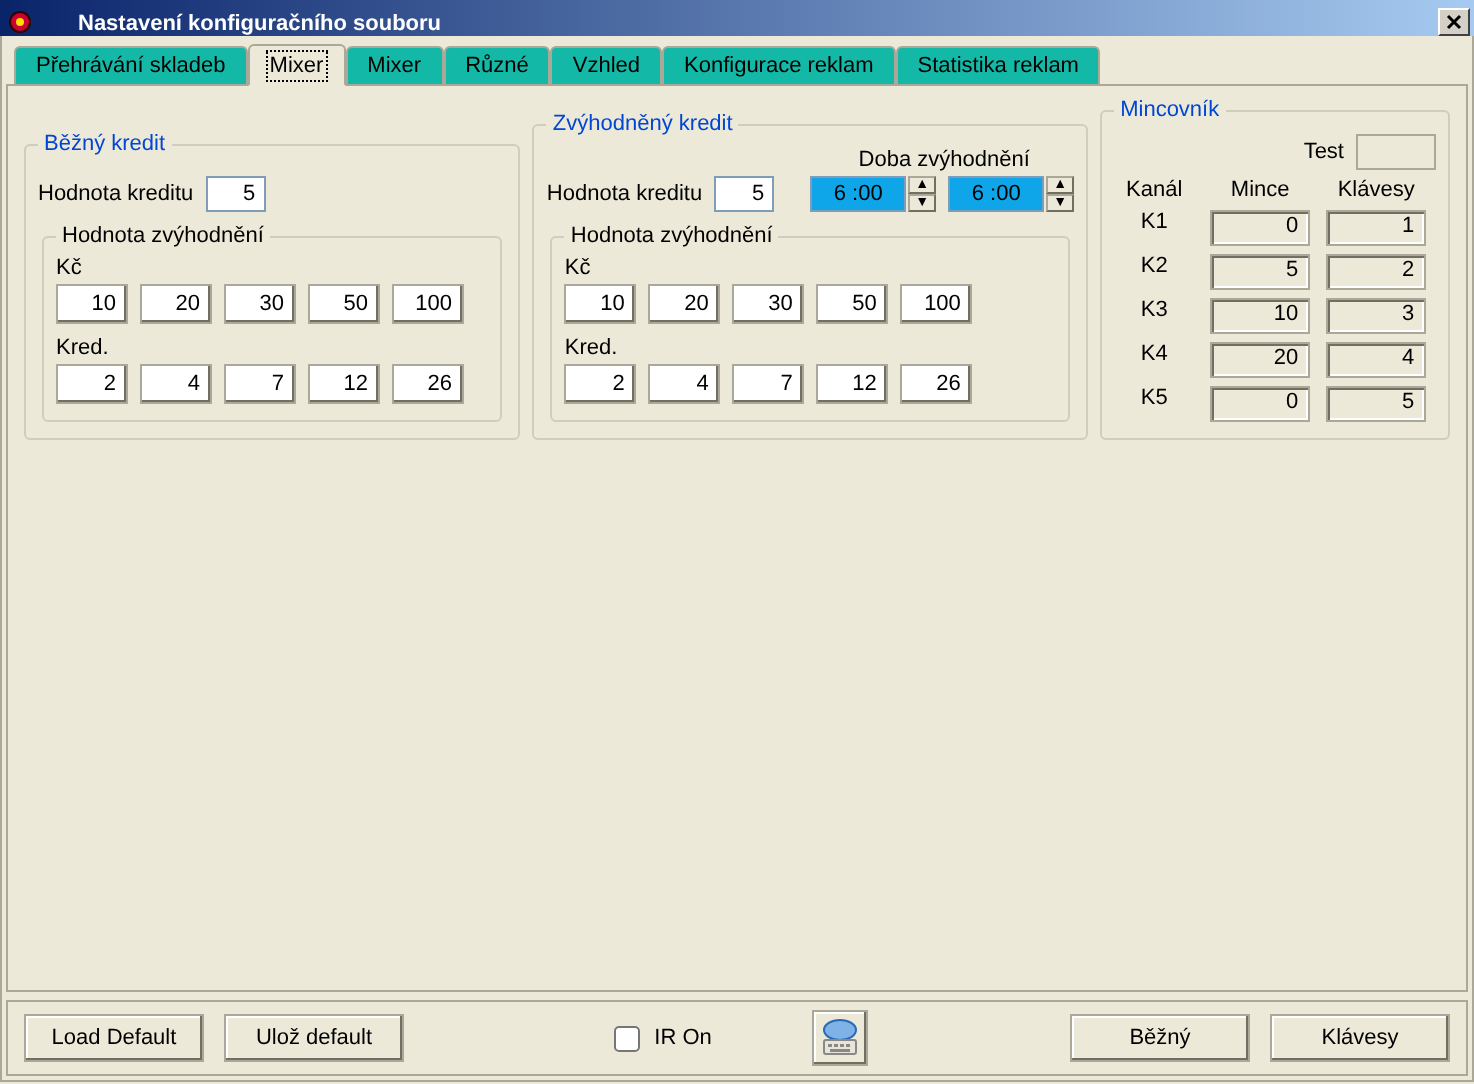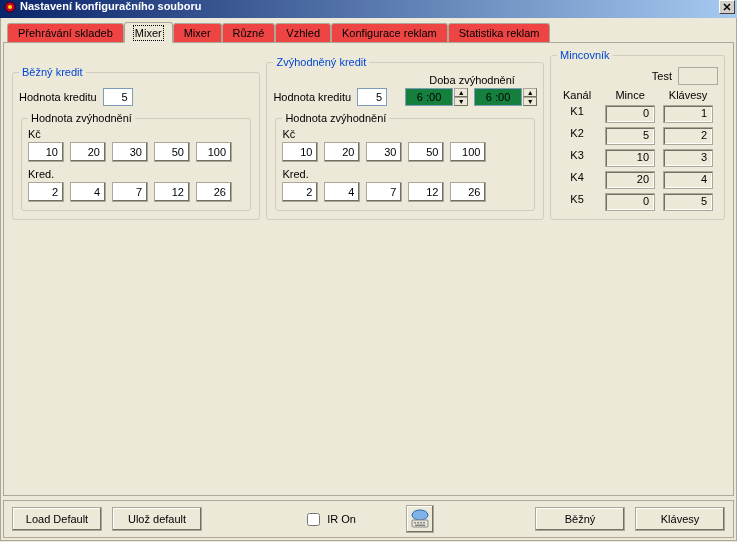--- a/index.html
+++ b/index.html
@@ -10,24 +10,25 @@
     background: #ece9d8;
     width: 737px;
     height: 542px;
     overflow: hidden;
     color: #000;
   }
   .titlebar {
     background: linear-gradient(to right, #0a246a, #a6caf0);
     height: 18px;
     display: flex;
-    align-items: flex-start;
+    align-items: flex-end;
     padding: 0 2px 0 3px;
     color: #fff;
     font-weight: bold;
+    gap: 19px;
   }
   .titlebar .icon {
     width: 14px; height: 14px;
     margin-right: 3px;
     display: flex; align-items:center; justify-content:center;
     font-size: 10px;
   }
   .titlebar .title { flex: 1; }
   .titlebar .closebtn {
     width: 16px; height: 14px;
@@ -50,21 +51,21 @@
   .tabs {
     display:flex;
     gap:0;
     align-items:flex-end;
     padding-left:4px;
     height:22px;
   }
   .tab {
     border:1px solid #aca899;
     border-bottom:none;
-    background:#ef4444;
+    background:#14b8a6;
     padding:2px 10px 2px 10px;
     margin-right:0px;
     border-top-left-radius:3px;
     border-top-right-radius:3px;
     position:relative;
     cursor:pointer;
     height:19px;
     display:flex; align-items:center;
     font-size:11px;
   }
@@ -131,21 +132,21 @@
     border:1px solid #aca899;
     box-shadow: inset -1px -1px 0 #716f64, inset 1px 1px 0 #fff;
     text-align:right;
     padding:2px 5px 2px 2px;
     cursor:pointer;
     font-size:11px;
     font-family:inherit;
   }
 
   .spinwrap { display:flex; align-items:center; }
-  .spin { width:48px; height:18px; background:#15803d; border:1px solid #7f9db9; text-align:center; padding:1px 2px; font-size:11px; font-family:inherit;}
+  .spin { width:48px; height:18px; background:#0ea5e9; border:1px solid #7f9db9; text-align:center; padding:1px 2px; font-size:11px; font-family:inherit;}
   .spinbtns { display:flex; flex-direction:column; margin-left:1px;}
   .spinbtns button {
     width:14px; height:9px; padding:0; font-size:7px; line-height:7px;
     background:#ece9d8; border:1px solid #aca899;
     border-right-color:#716f64; border-bottom-color:#716f64; cursor:pointer;
   }
 
   .coin-table { display:grid; grid-template-columns:40px 50px 50px; gap:4px 8px; margin-top:4px;}
   .coin-table .hdr { text-align:center; }
   .coin-table .ch  { text-align:center; }

